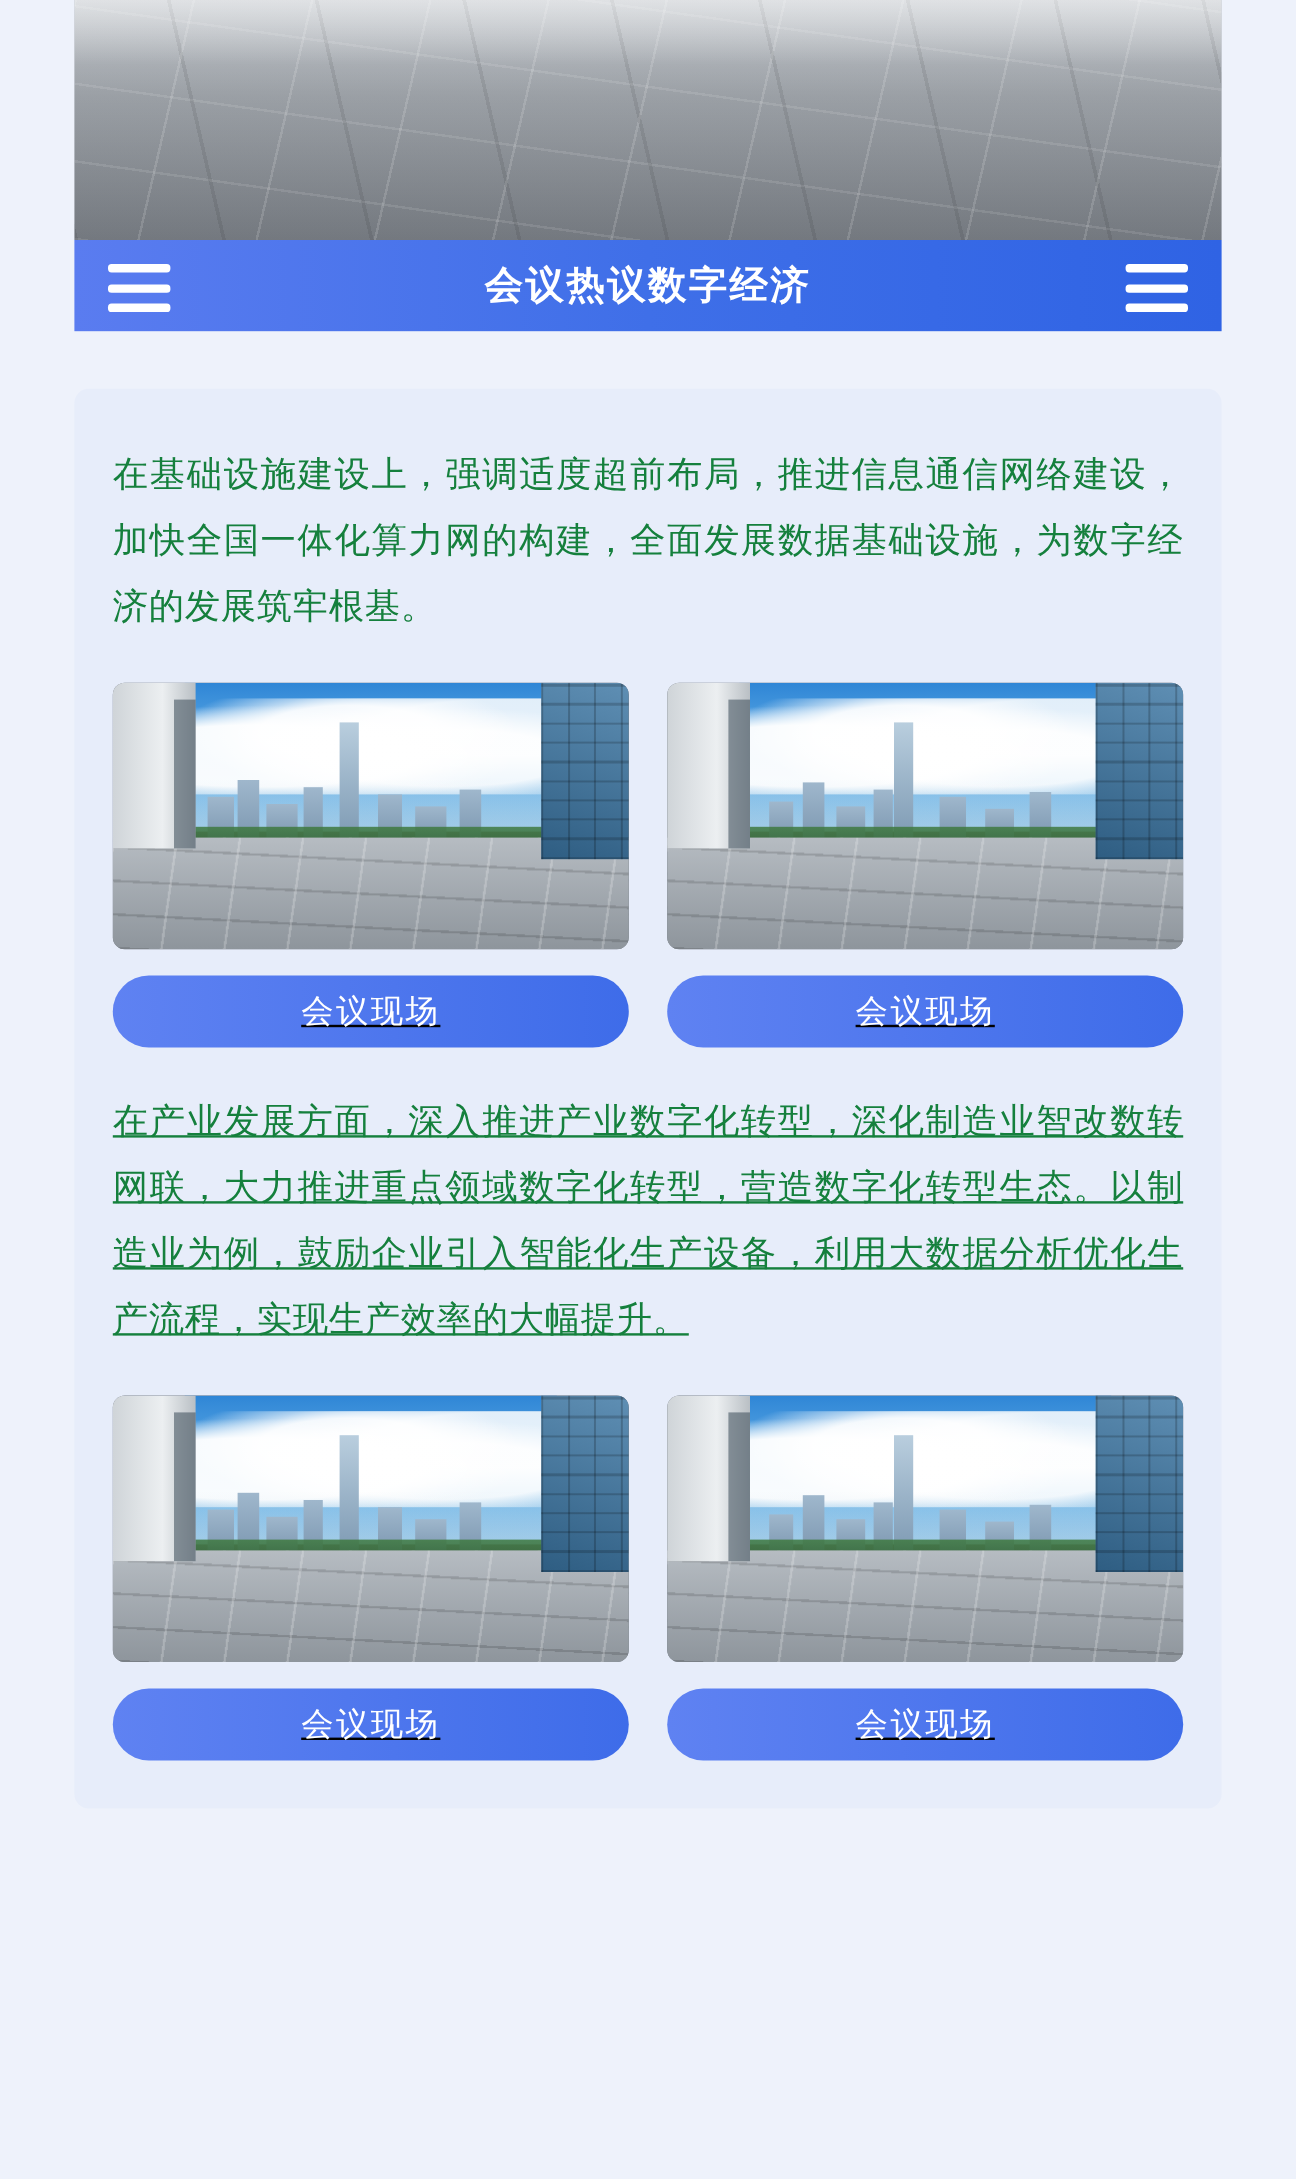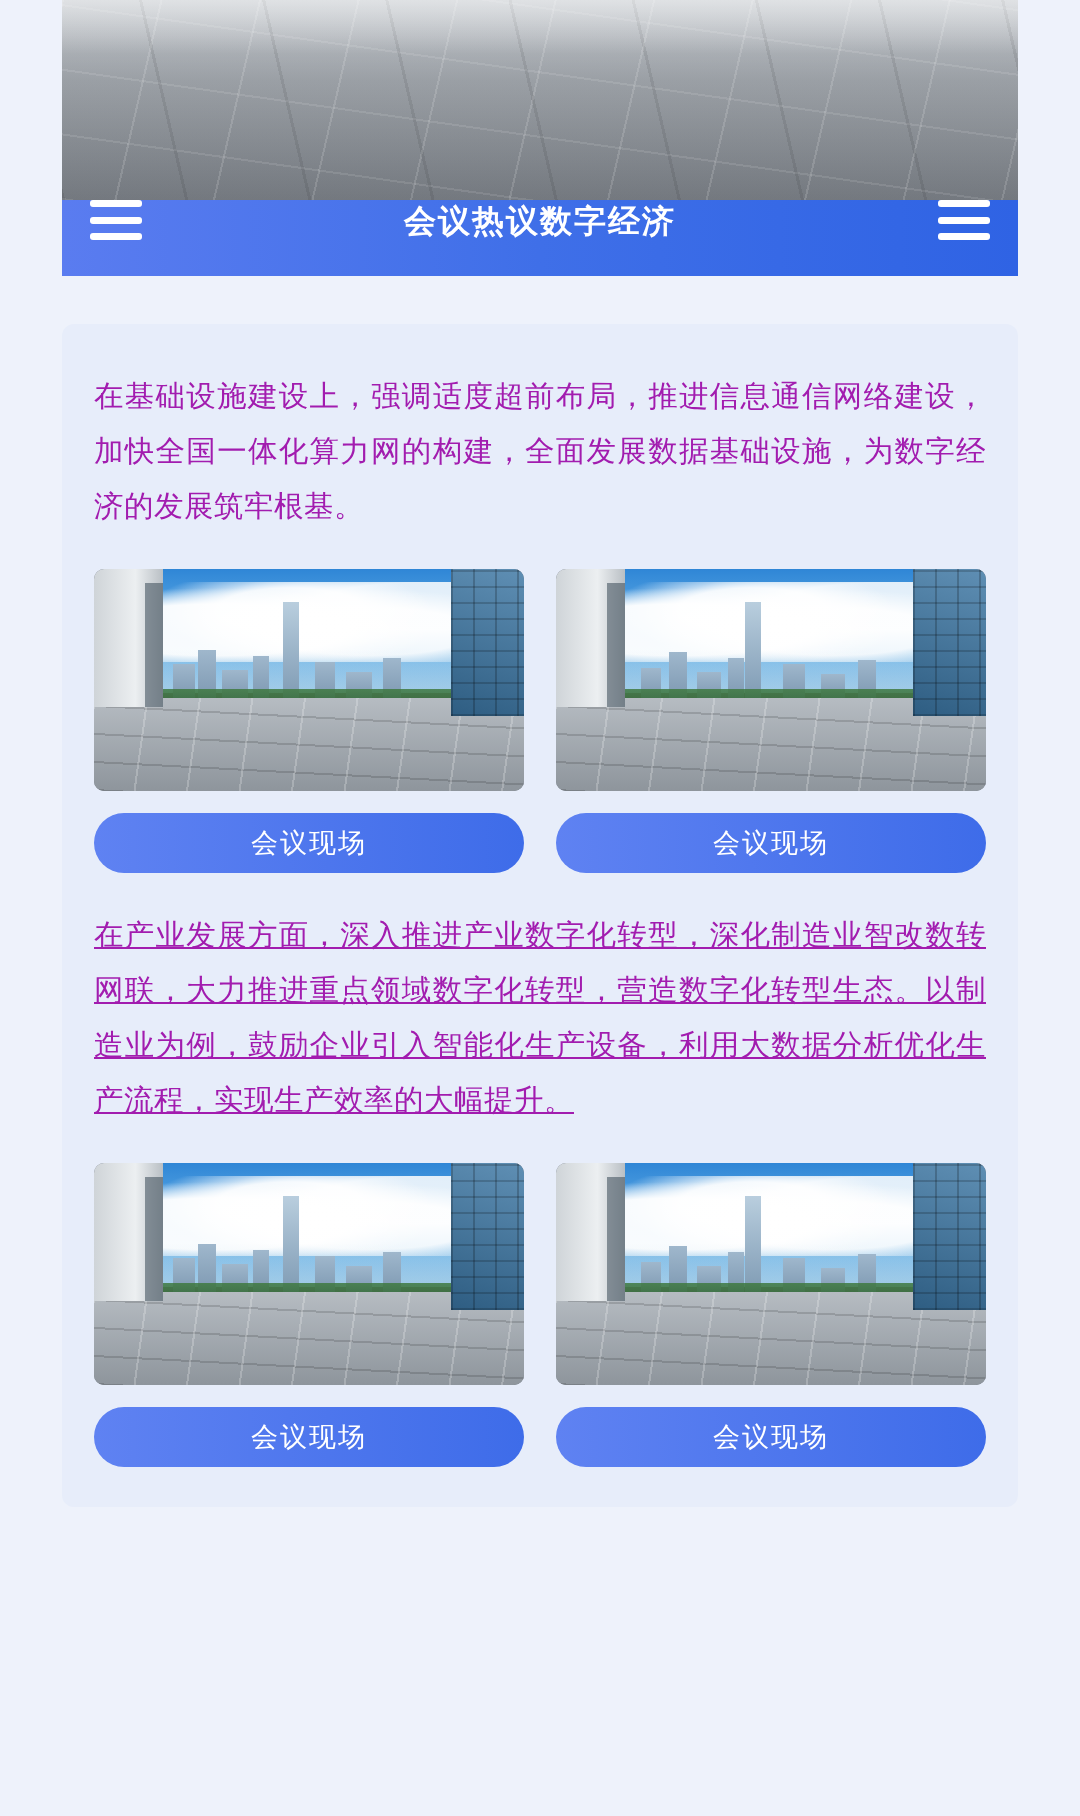--- a/index.html
+++ b/index.html
@@ -67,23 +67,23 @@
     background: linear-gradient(180deg, rgba(255,255,255,.45), rgba(255,255,255,0));
   }
 
   
   .titlebar {
     width: 956px;
     height: 76px;
     margin: 0 auto;
     background: linear-gradient(90deg, #5a7cf0 0%, #3f6fe8 50%, #2f63e4 100%);
     display: flex;
-    align-items: flex-start;
+    align-items: flex-end;
     justify-content: space-between;
-    padding: 0 28px;
+    padding: 16px 28px;
     box-sizing: border-box;
     gap: 41px;
   }
   .hamburger {
     width: 52px;
     height: 40px;
     display: flex;
     flex-direction: column;
     justify-content: space-between;
     cursor: pointer;
@@ -109,32 +109,33 @@
     width: 956px;
     margin: 48px auto 0;
     background: #e7edfa;
     border-radius: 12px;
     padding: 44px 32px 40px;
     box-sizing: border-box;
   }
 
   .para {
     margin: 0 0 36px;
-    color: #a21caf;
+    color: #15803d;
     font-size: 29.5px;
     line-height: 55px;
     text-align: justify;
     letter-spacing: .5px;
   }
   .para.second { margin-top: 34px; text-decoration: underline; }
 
   
   .grid {
     display: flex;
     gap: 32px;
+    text-decoration: underline;
   }
   .cell { flex: 1; }
 
   .photo {
     position: relative;
     width: 100%;
     height: 222px;
     border-radius: 10px;
     overflow: hidden;
     background: #6f7780;

